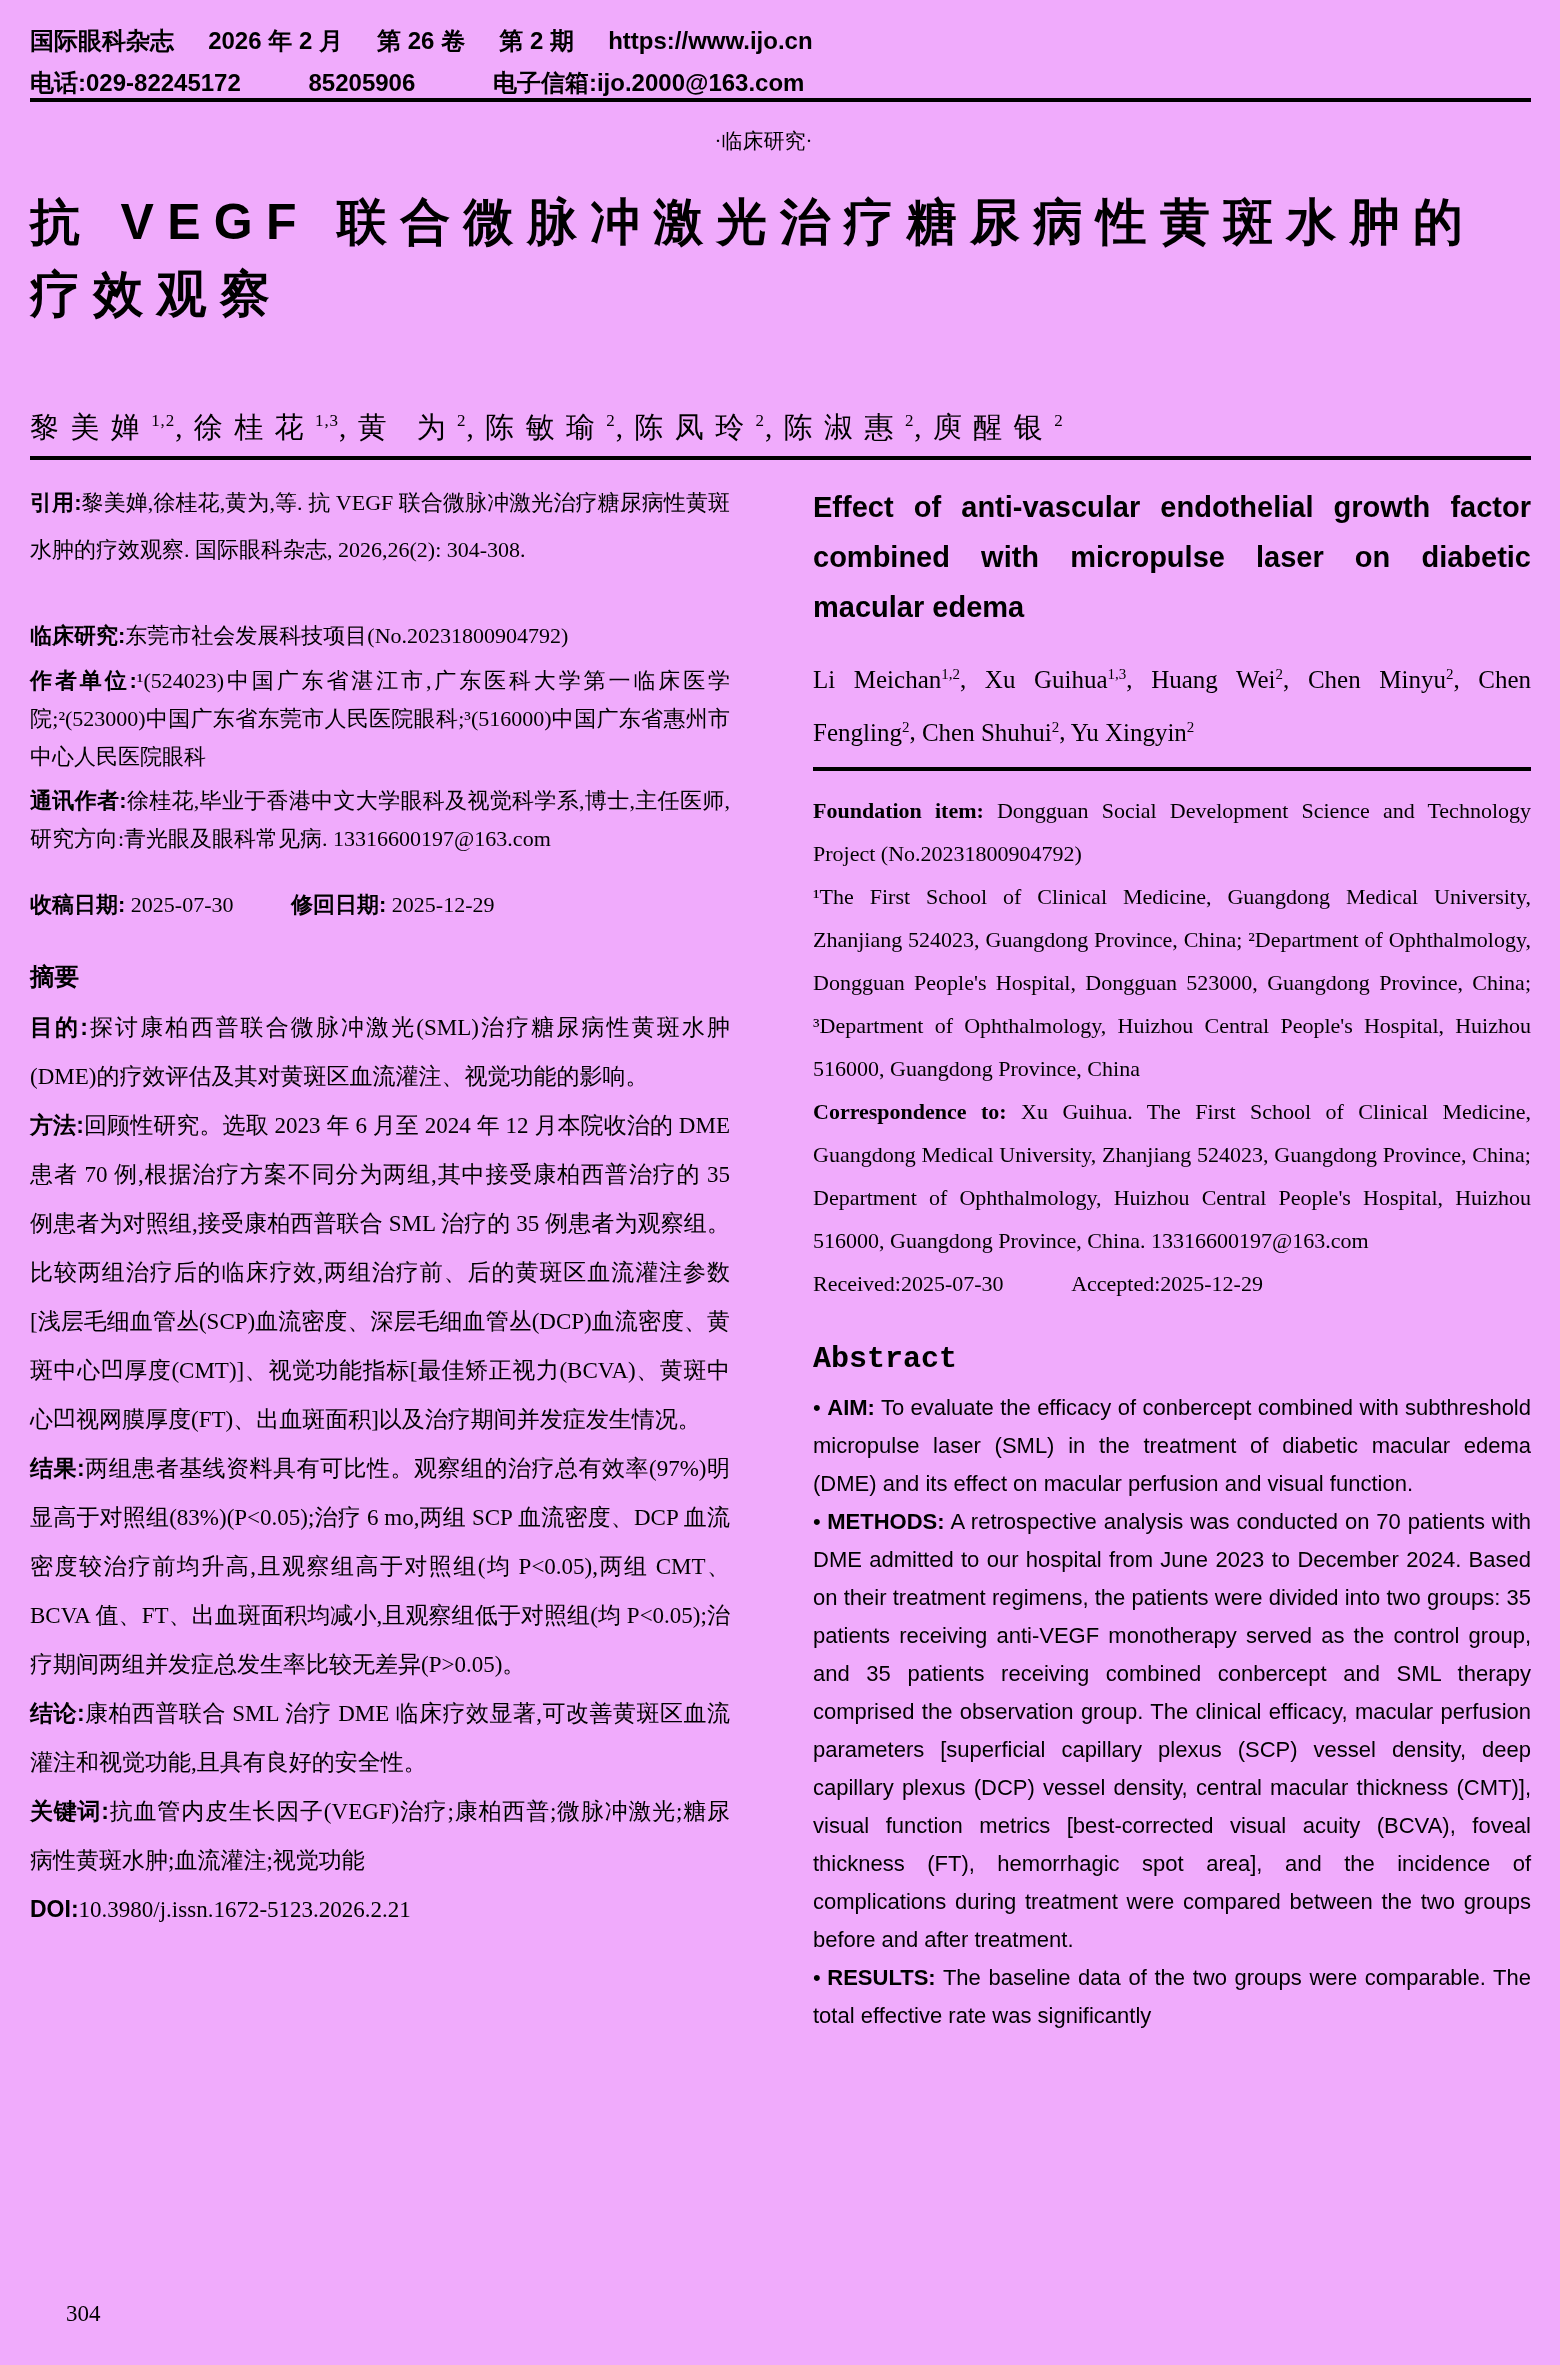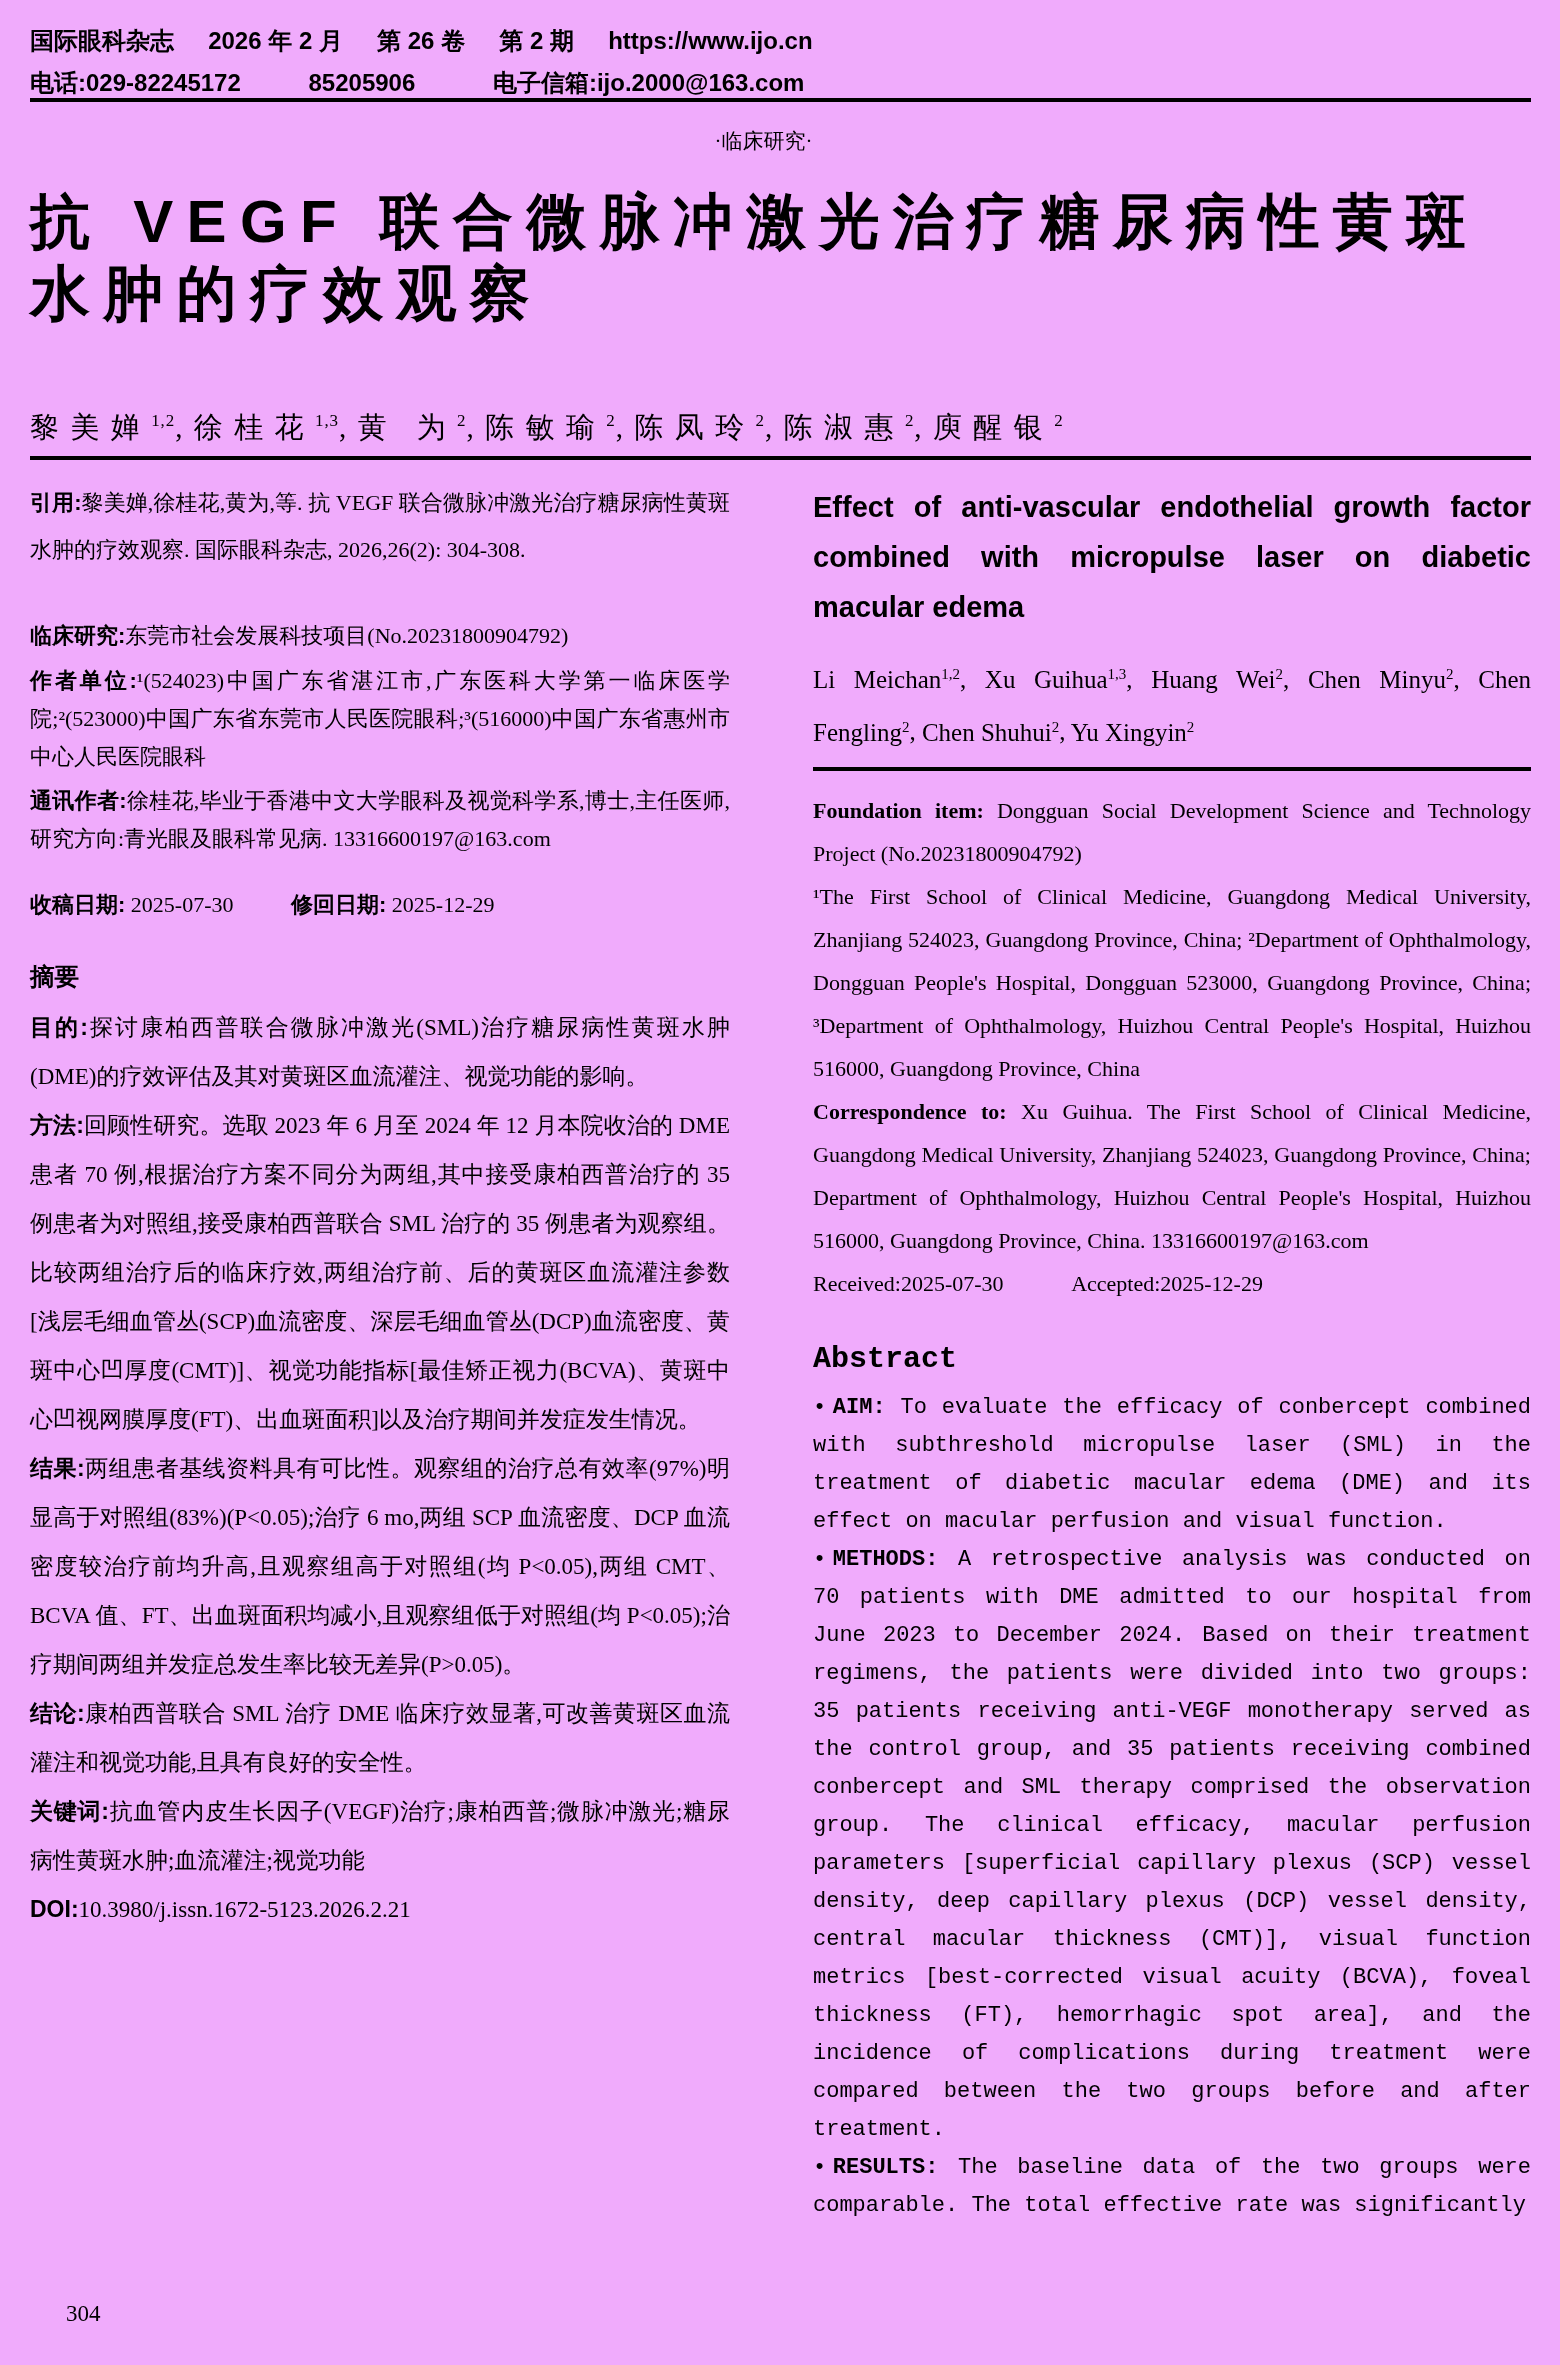--- a/index.html
+++ b/index.html
@@ -13,21 +13,21 @@
   .header-l1 span{margin-right:27.5px;}
   .header-l2{left:30px;top:67px;width:1501px;font-family:"Liberation Sans",sans-serif;
              font-weight:bold;font-size:24px;white-space:nowrap;}
   .header-l2 .g1{margin-right:61px;}
   .header-l2 .g2{margin-right:71px;}
   .rule-top{left:30px;top:98px;width:1501px;height:4.3px;}
   .section-tag{left:30px;top:127px;width:1467px;text-align:center;font-size:21px;
                font-family:"Liberation Serif",serif;}
   
   .title-cn{left:30px;top:186px;width:1505px;margin:0;font-family:"Liberation Sans",sans-serif;
-            font-weight:bold;font-size:60px;line-height:72px;letter-spacing:13.3px;}
+            font-weight:bold;font-size:50px;line-height:72px;letter-spacing:13.3px;}
   .authors-cn{left:30px;top:408px;width:1505px;font-size:29px;letter-spacing:11.4px;
               font-family:"Liberation Serif",serif;}
   .authors-cn sup{font-size:17px;letter-spacing:0.9px;}
   .rule-authors{left:30px;top:456px;width:1501px;height:4.3px;}
   
   .col{position:absolute;}
   .col-left{left:30px;top:479px;width:700px;}
   .col-right{left:813px;top:482px;width:718px;}
   .lbl{font-family:"Liberation Sans",sans-serif;font-weight:bold;}
   .cite{margin:0 0 44px 0;font-size:22px;line-height:47px;text-align:justify;}
@@ -42,21 +42,21 @@
             font-size:29px;line-height:50px;text-align:justify;}
   .authors-en{font-size:25px;font-weight:normal;line-height:46px;text-align:justify;
               font-family:"Liberation Serif",serif;margin-bottom:4.7px;}
   .authors-en sup{font-size:15px;}
   .rule-col{position:static;width:100%;height:3.8px;background:#000;margin:11.4px 0 18px 0;}
   .meta{margin:0;font-size:22px;line-height:43px;text-align:justify;}
   .meta .blbl{font-weight:bold;}
   .dates-en .acc{margin-left:62px;}
   .abs-head-en{margin:37px 0 13.3px 0;font-family:Liberation Mono, monospace;
                font-weight:bold;font-size:30px;}
-  .abs-en{margin:0;font-family:Liberation Mono, monospace;font-size:22px;
+  .abs-en{margin:0;font-family:Liberation Sans, sans-serif;font-size:22px;
           line-height:38px;text-align:justify;}
   .abs-en .bullet{margin-right:6.6px;}
   .abs-en .albl{font-weight:bold;}
   .page-num{left:66px;top:2301px;font-size:23px;}
 </style>
 </head>
 <body>
 
 <div class="page">
 

